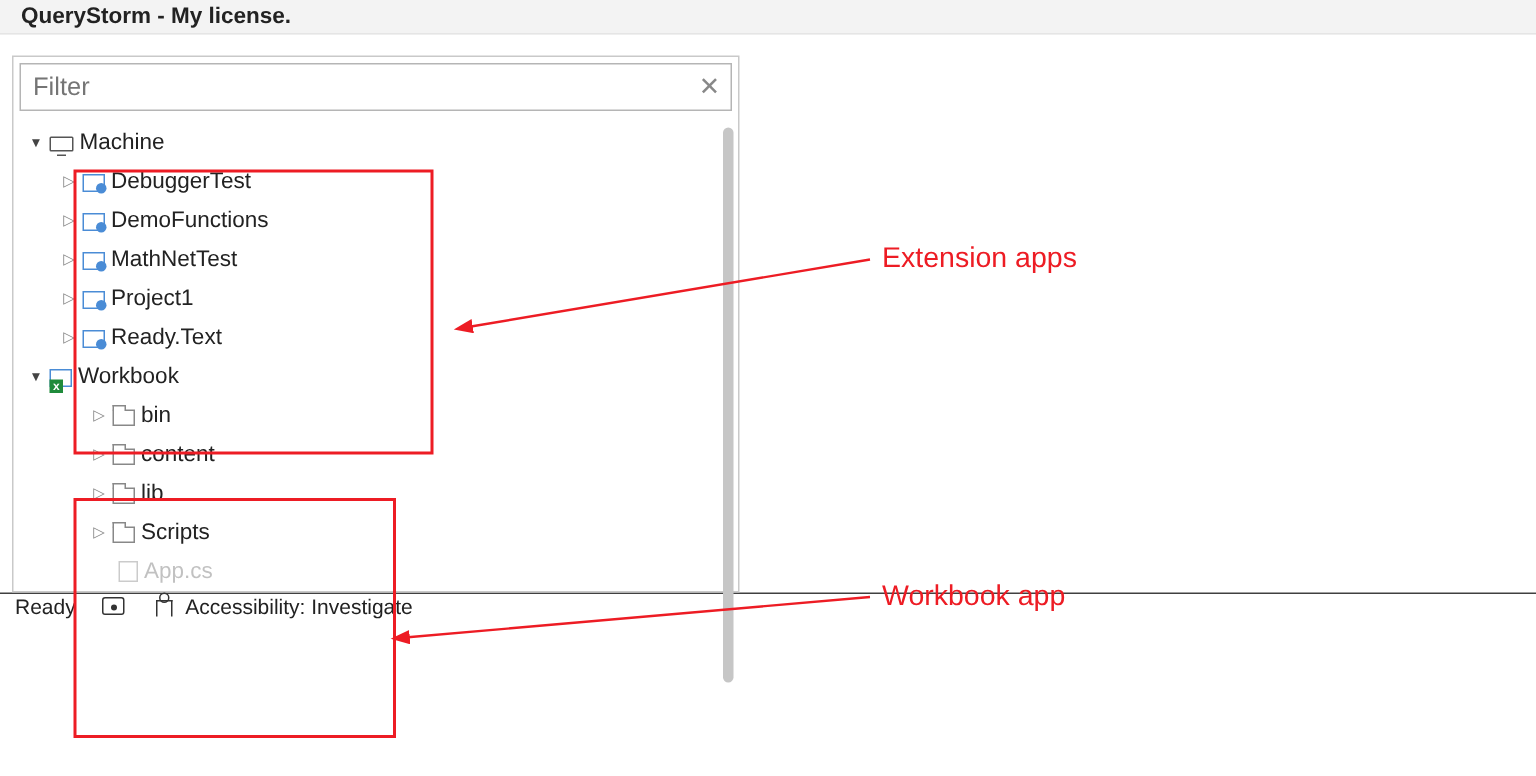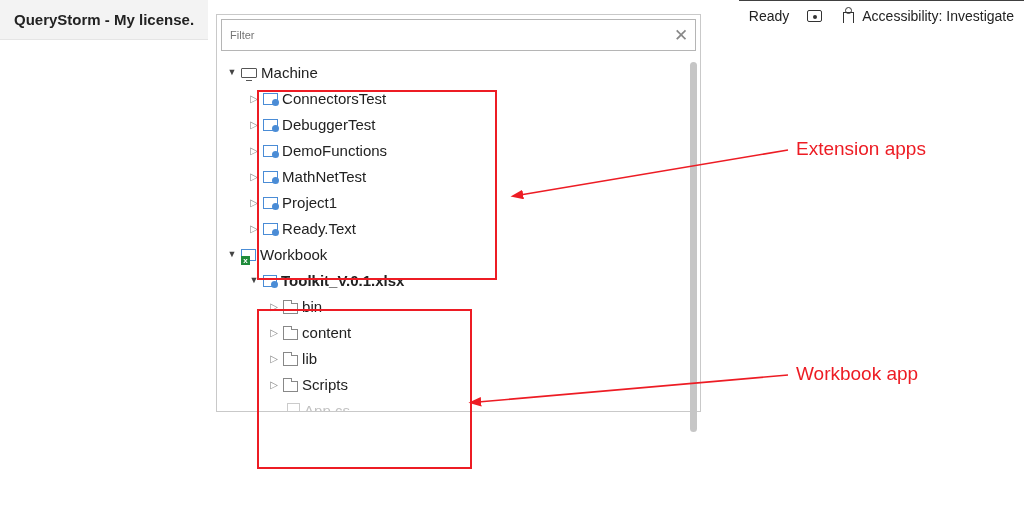--- a/index.html
+++ b/index.html
@@ -1,22 +1,22 @@
 <!DOCTYPE html>
 <html><head>
 <meta charset="utf-8">
 <style>
   * { box-sizing: border-box; margin: 0; padding: 0; }
   html, body { width: 1024px; height: 517px; font-family: "Segoe UI", Arial, sans-serif; font-size: 14px; color: #222; background: #fff; overflow: hidden; }
-  .window { width: 1024px; height: 412px; display: flex; flex-direction: row; }
+  .window { width: 1024px; height: 412px; display: flex; flex-direction: column; }
   .titlebar { height: 40px; background: #f3f3f3; display: flex; align-items: center; padding: 0 14px; font-size: 15px; font-weight: 600; border-bottom: 1px solid #e5e5e5; }
   .content { flex: 1; display: flex; position: relative; }
   .left-pane { width: 485px; border: 1px solid #c9c9c9; margin: 14px 0 0 8px; display: flex; flex-direction: column; position: relative; }
   .filter-wrap { position: relative; border: 1px solid #b5b5b5; margin: 4px; height: 32px; display: flex; align-items: center; }
-  .filter-input { flex: 1; border: none; outline: none; padding: 0 8px; font-size: 11px; color: #737373; background: transparent; }
+  .filter-input { flex: 1; border: none; outline: none; padding: 0 8px; font-size: 17px; color: #737373; background: transparent; }
   .clear-x { width: 28px; text-align: center; color: #888; font-size: 17px; cursor: pointer; }
   .tree { flex: 1; overflow: hidden; padding: 4px 0 0 2px; position: relative; }
   .node { display: flex; align-items: center; height: 26px; padding-left: 6px; white-space: nowrap; }
   .tw { width: 14px; height: 14px; display: inline-flex; align-items: center; justify-content: center; font-size: 10px; color: #555; margin-right: 2px; }
   .tw.open::before { content: "▼"; font-size: 9px; color: #444; }
   .tw.closed::before { content: "▷"; font-size: 10px; color: #888; }
   .ico { width: 18px; height: 16px; margin-right: 4px; position: relative; display: inline-block; }
   .ico-monitor { border: 1.5px solid #555; width: 16px; height: 10px; border-radius: 1px; top: 1px; }
   .ico-monitor::after { content:""; position:absolute; left:4px; bottom:-4px; width:6px; height:3px; border-bottom:1.5px solid #555; }
   .ico-proj { width:15px; height:12px; border:1.2px solid #4a8cd6; background:#fff; top:1px; }
@@ -67,25 +67,20 @@
 
         <div class="node d0">
           <span class="tw open"></span>
           <span class="ico ico-monitor"></span>
           <span class="lbl">Machine</span>
         </div>
 
         <div class="node d1">
             <span class="tw closed"></span>
             <span class="ico ico-proj"></span>
-            <span class="lbl">ConnectorsTest</span>
-          </div>
-        <div class="node d1">
-            <span class="tw closed"></span>
-            <span class="ico ico-proj"></span>
             <span class="lbl">DebuggerTest</span>
           </div>
         <div class="node d1">
             <span class="tw closed"></span>
             <span class="ico ico-proj"></span>
             <span class="lbl">DemoFunctions</span>
           </div>
         <div class="node d1">
             <span class="tw closed"></span>
             <span class="ico ico-proj"></span>
@@ -99,25 +94,20 @@
         <div class="node d1">
             <span class="tw closed"></span>
             <span class="ico ico-proj"></span>
             <span class="lbl">Ready.Text</span>
           </div>
 
         <div class="node d0">
           <span class="tw open"></span>
           <span class="ico ico-wb"></span>
           <span class="lbl">Workbook</span>
-        </div>
-        <div class="node d1">
-          <span class="tw open"></span>
-          <span class="ico ico-file"></span>
-          <span class="lbl bold">Toolkit_V.0.1.xlsx</span>
         </div>
         <div class="node d2">
             <span class="tw closed"></span>
             <span class="ico ico-folder"></span>
             <span class="lbl">bin</span>
           </div>
         <div class="node d2">
             <span class="tw closed"></span>
             <span class="ico ico-folder"></span>
             <span class="lbl">content</span>

